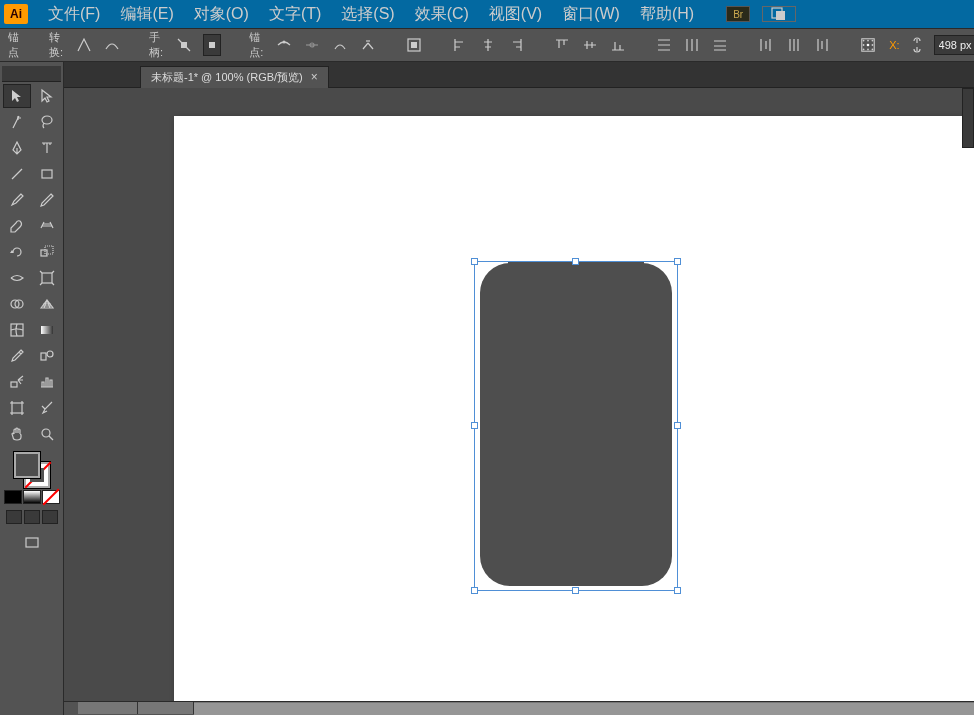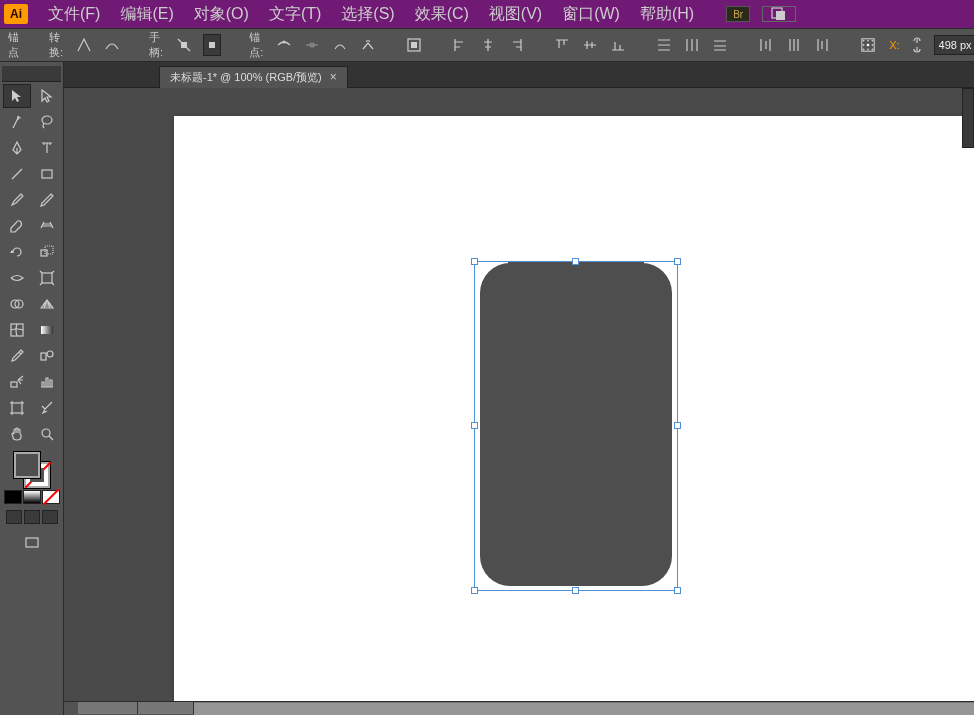--- a/index.html
+++ b/index.html
@@ -1,18 +1,18 @@
 <!DOCTYPE html>
 <html><head>
 <meta charset="utf-8">
 <style>
 * { margin: 0; padding: 0; box-sizing: border-box; font-family: "Microsoft YaHei", sans-serif; }
 body { width: 974px; height: 715px; background: #4a4a4a; overflow: hidden; position: relative; }
 
-.menubar { height: 28px; background: #701a75; display: flex; align-items: center; padding: 0 4px; gap: 4px; }
+.menubar { height: 28px; background: #0369a1; display: flex; align-items: center; padding: 0 4px; gap: 4px; }
 .ai-logo { width: 24px; height: 20px; background: #ff9a00; color: #2b0000; font-weight: bold; font-size: 12px; display: flex; align-items: center; justify-content: center; border-radius: 2px; margin-right: 8px; }
 .menu-item { color: #ccc; font-size: 16px; padding: 4px 8px; cursor: pointer; }
 .menu-icon-box { width: 24px; height: 16px; border: 1px solid #666; margin-left: 8px; display: flex; align-items: center; justify-content: center; color: #999; font-size: 10px; }
 
 .ctrlbar { height: 34px; background: #535353; border-top: 1px solid #2a2a2a; border-bottom: 1px solid #2a2a2a; display: flex; align-items: center; padding: 0 8px; gap: 10px; }
 .ctrl-label { color: #ccc; font-size: 11px; margin-right: 2px; }
 .ctrl-sep { width: 1px; height: 22px; background: #3a3a3a; margin: 0 4px; }
 .ctrl-btn { width: 22px; height: 22px; background: #535353; border: 1px solid transparent; display: flex; align-items: center; justify-content: center; color: #ccc; cursor: pointer; }
 .ctrl-btn.active { background: #3a3a3a; border-color: #222; }
 .ctrl-input { width: 56px; height: 20px; background: #3a3a3a; border: 1px solid #222; color: #eee; font-size: 11px; padding: 0 4px; }
@@ -32,21 +32,21 @@
 .strokebox { position: absolute; bottom: 0; right: 0; width: 26px; height: 26px; background: #fff; border: 2px solid #aaa; box-shadow: 0 0 0 1px #000; }
 .strokebox::after { content: ''; position: absolute; inset: 4px; background: #535353; }
 .strokebox::before { content: ''; position: absolute; width: 36px; height: 2px; background: red; transform: rotate(-45deg); top: 10px; left: -6px; }
 .swatch-row { display: flex; gap: 1px; }
 .swatch-cell { width: 18px; height: 14px; border: 1px solid #222; }
 .mode-row { display: flex; gap: 2px; margin-top: 4px; }
 .mode-cell { width: 16px; height: 14px; background: #3a3a3a; border: 1px solid #222; }
 .screen-row { margin-top: 6px; display: flex; justify-content: center; }
 
 .doc-area { flex: 1; background: #4a4a4a; position: relative; }
-.tabbar { height: 26px; background: #333; display: flex; align-items: center; border-bottom: 1px solid #222; gap: 19px; }
+.tabbar { height: 26px; background: #333; display: flex; align-items: center; border-bottom: 1px solid #222; }
 .spacer-tab { width: 76px; height: 26px; }
 .doc-tab { height: 22px; background: #535353; color: #ddd; font-size: 11px; padding: 0 10px; display: flex; align-items: center; gap: 8px; border: 1px solid #222; border-bottom: none; margin-top: 4px; }
 .tab-close { color: #ccc; cursor: pointer; font-size: 12px; }
 .canvas-wrap { position: absolute; top: 26px; left: 0; right: 0; bottom: 14px; overflow: hidden; background: #4a4a4a; }
 .panel-tab-strip { position: absolute; top: 26px; right: 0; width: 12px; height: 60px; background: #3a3a3a; border: 1px solid #222; }
 .artboard { position: absolute; left: 110px; top: 28px; width: 800px; height: 640px; background: #fff; box-shadow: 2px 2px 6px rgba(0,0,0,0.4); }
 .shape { position: absolute; left: 306px; top: 147px; width: 192px; height: 323px; background: #4e4e4e; border-radius: 30px; }
 .shape::before { content:''; position:absolute; top:-1px; left:28px; right:28px; height:20px; background:#4e4e4e; }
 
 .sel-box { position: absolute; left: 300px; top: 145px; width: 204px; height: 330px; border: 1px solid #4f8fd6; pointer-events: none; }

